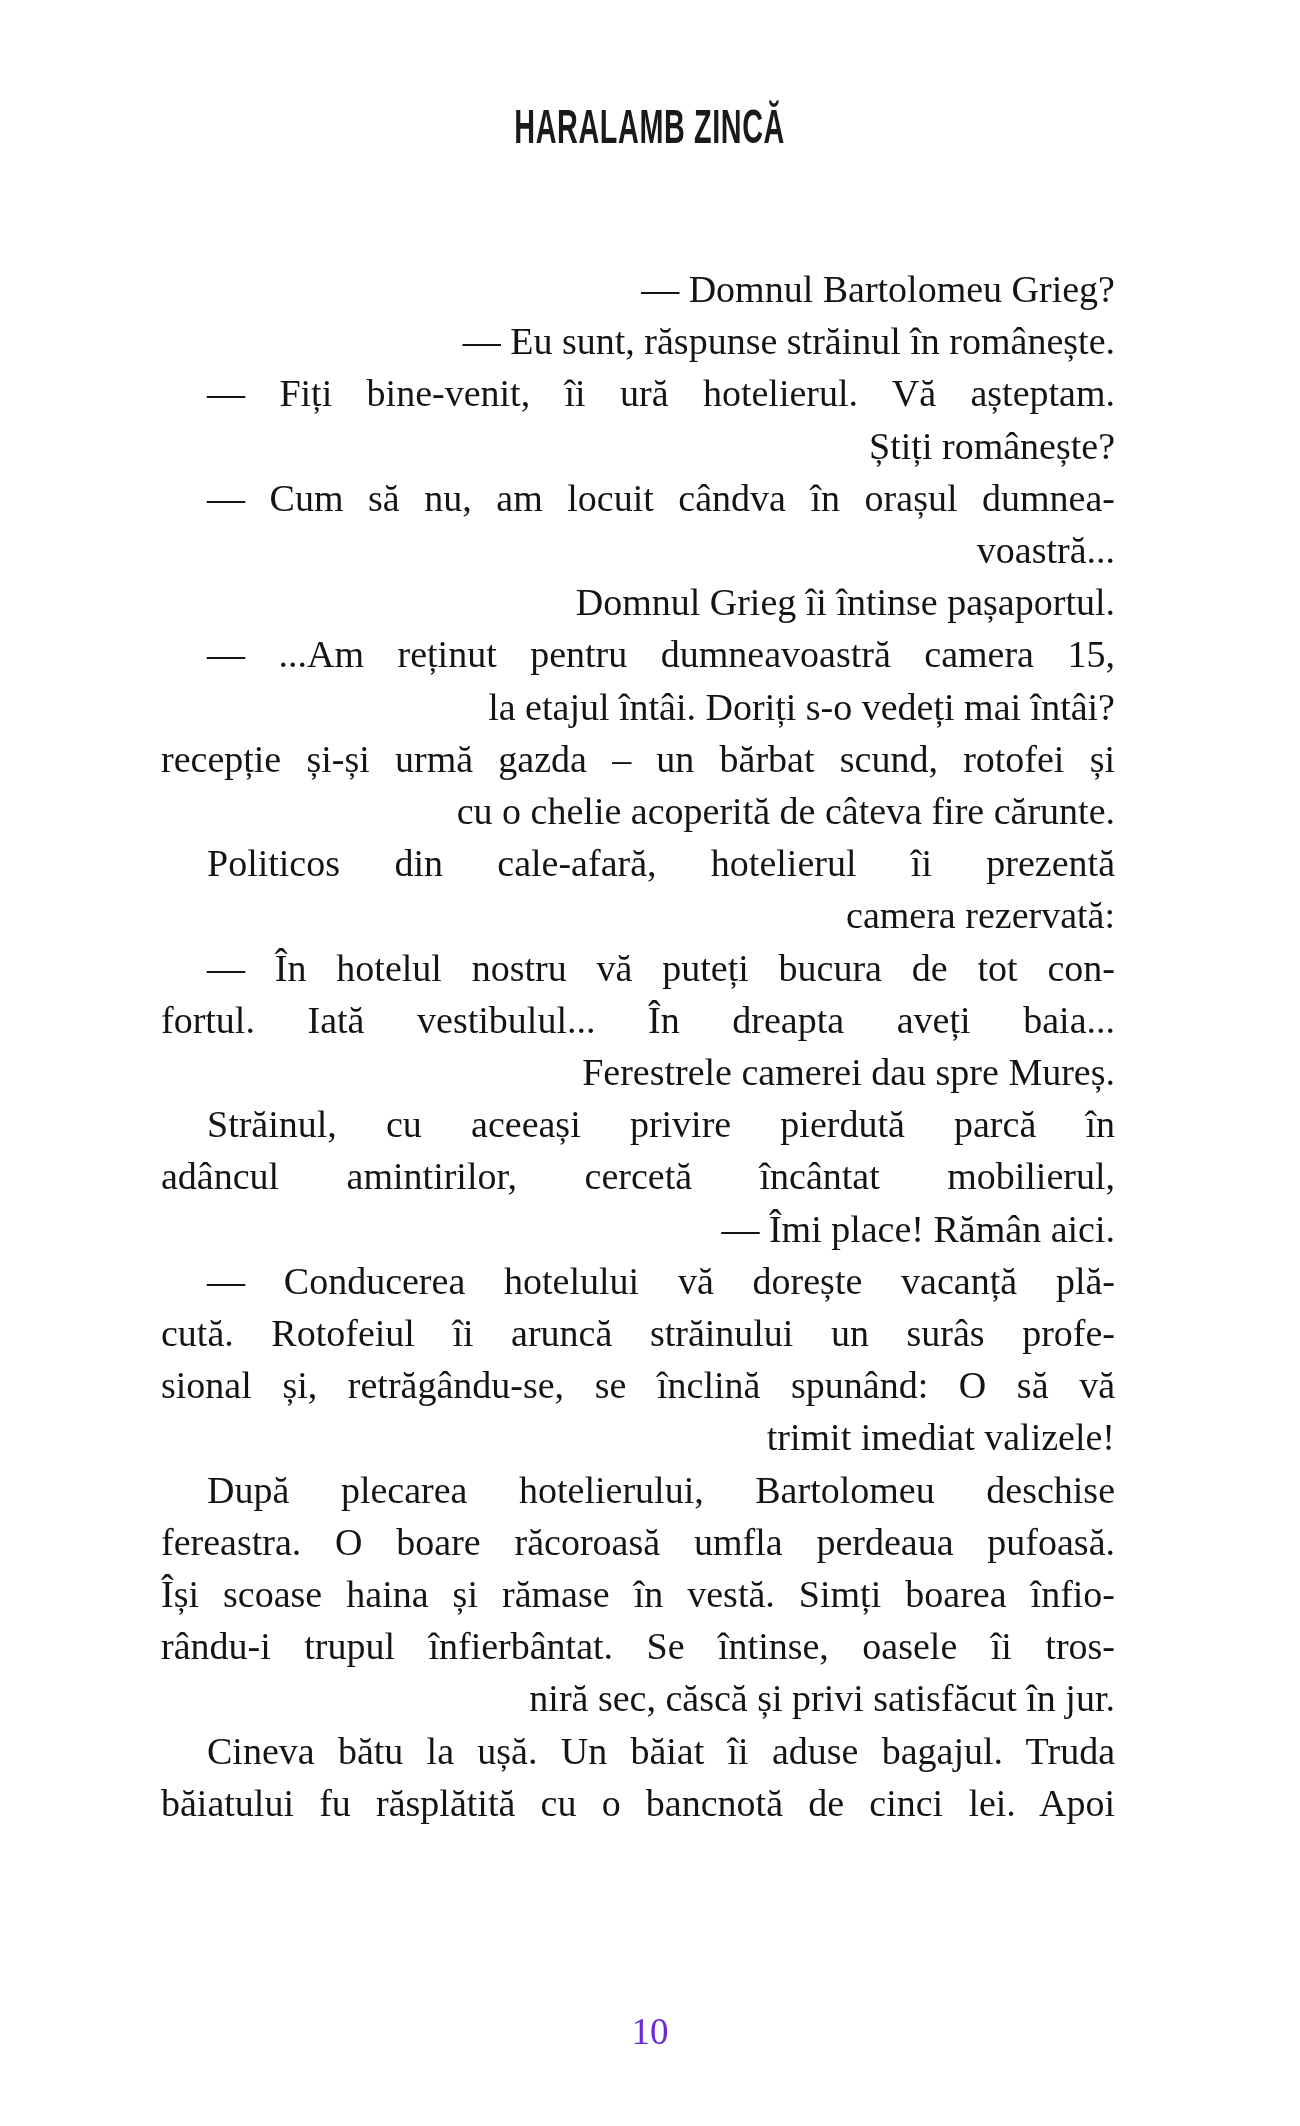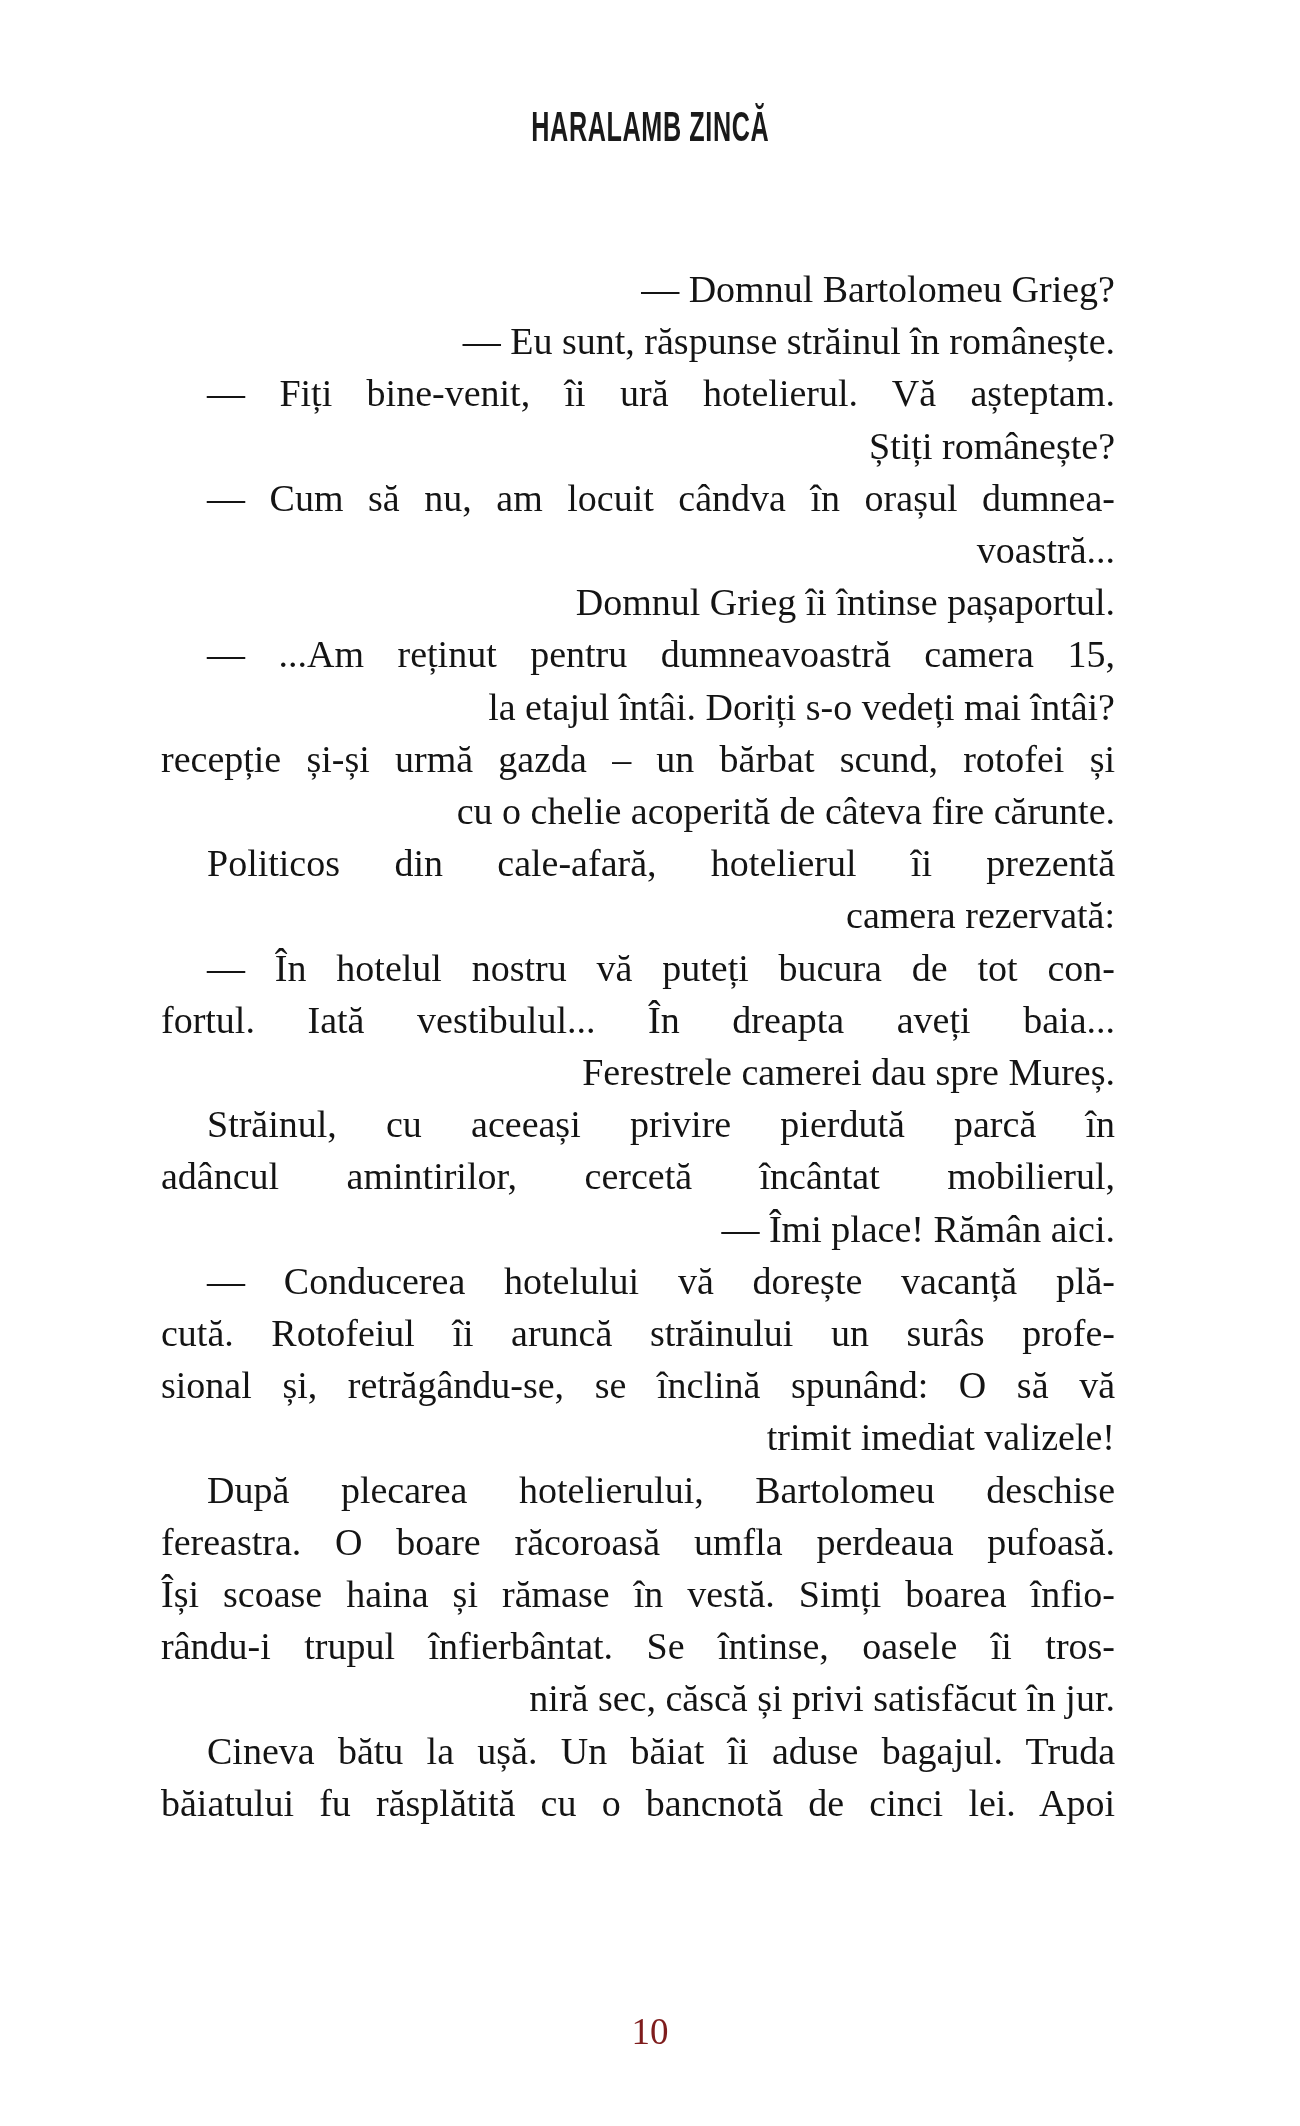--- a/index.html
+++ b/index.html
@@ -16,21 +16,21 @@
     overflow: hidden;
   }
   .author-header {
     position: absolute;
     top: 104px;
     left: 0;
     width: 1300px;
     text-align: center;
     font-family: "Liberation Sans", sans-serif;
     font-weight: 700;
-    font-size: 42px;
+    font-size: 48px;
     line-height: 46px;
     color: #1a1a1a;
     white-space: nowrap;
   }
   .author-header .squeeze {
     display: inline-block;
     transform: scaleX(0.60);
     transform-origin: 50% 50%;
     letter-spacing: 1px;
   }
@@ -56,21 +56,21 @@
     text-indent: 46px;
   }
   .folio {
     position: absolute;
     top: 2010px;
     left: 0;
     width: 1300px;
     text-align: center;
     font-family: "Liberation Serif", serif;
     font-size: 37px;
-    color: #7f1d1d;
+    color: #6d28d9;
   }
 </style>
 </head>
 <body>
 
 <div class="page">
   <div class="author-header">
     <span class="squeeze">HARALAMB ZINCĂ</span>
   </div>
   <div class="text-block">

